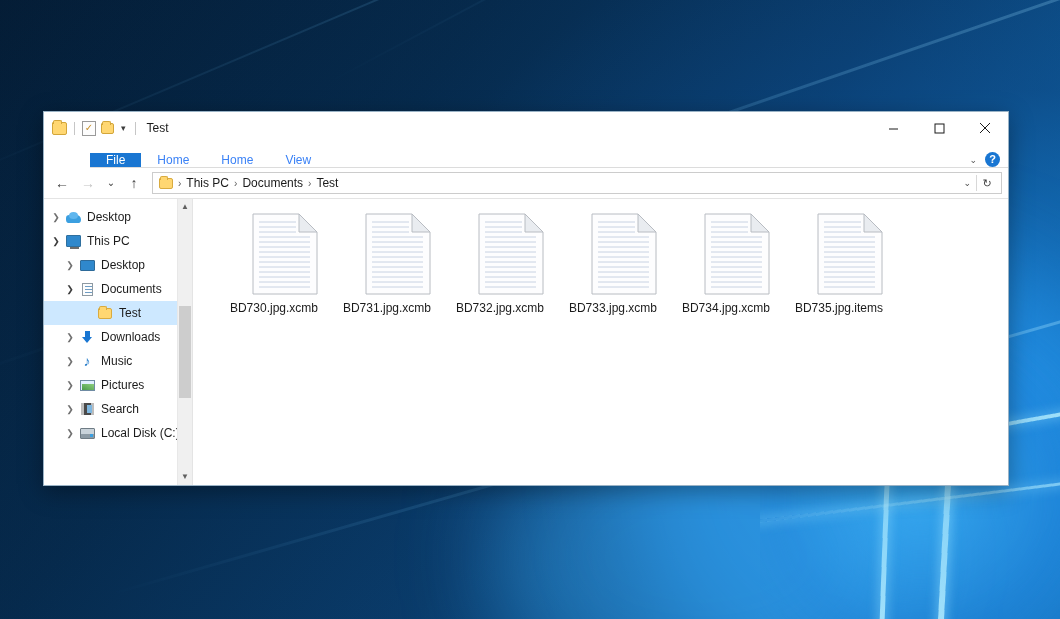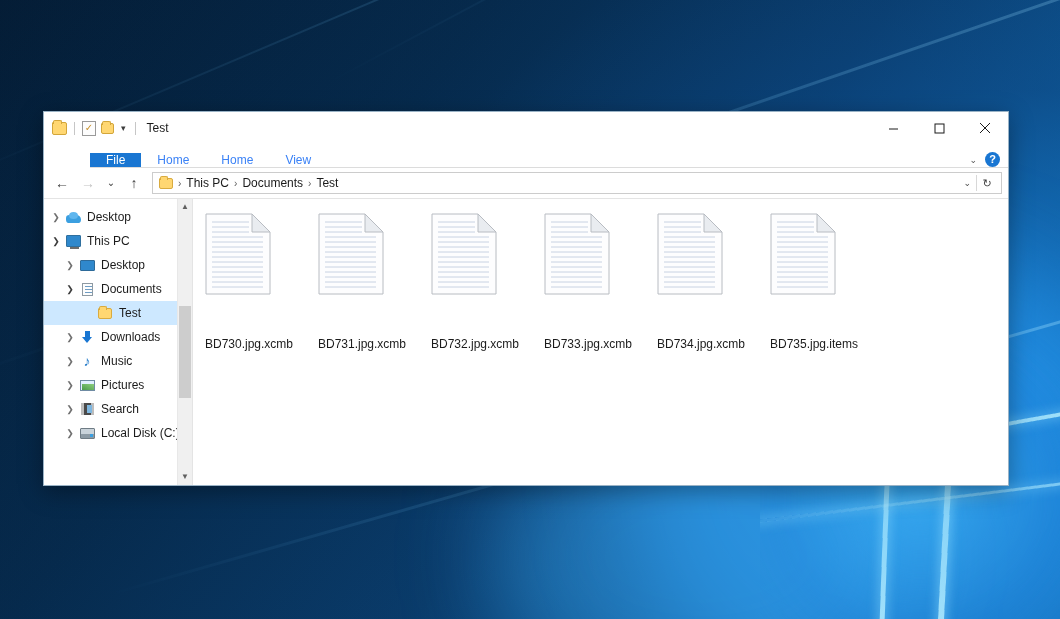--- a/index.html
+++ b/index.html
@@ -479,23 +479,22 @@
   }
   #file-grid {
     display: flex;
     flex-wrap: wrap;
     align-content: flex-start;
   }
   .file-item {
     width: 113px;
     display: flex;
     flex-direction: column;
-    align-items: flex-start;
+    align-items: flex-end;
     padding-top: 4px;
-    gap: 36px;
   }
   .file-icon {
     width: 66px;
     height: 82px;
     position: relative;
     margin-bottom: 6px;
   }
   .file-icon svg { display: block; }
   .file-label {
     font-size: 12px;

